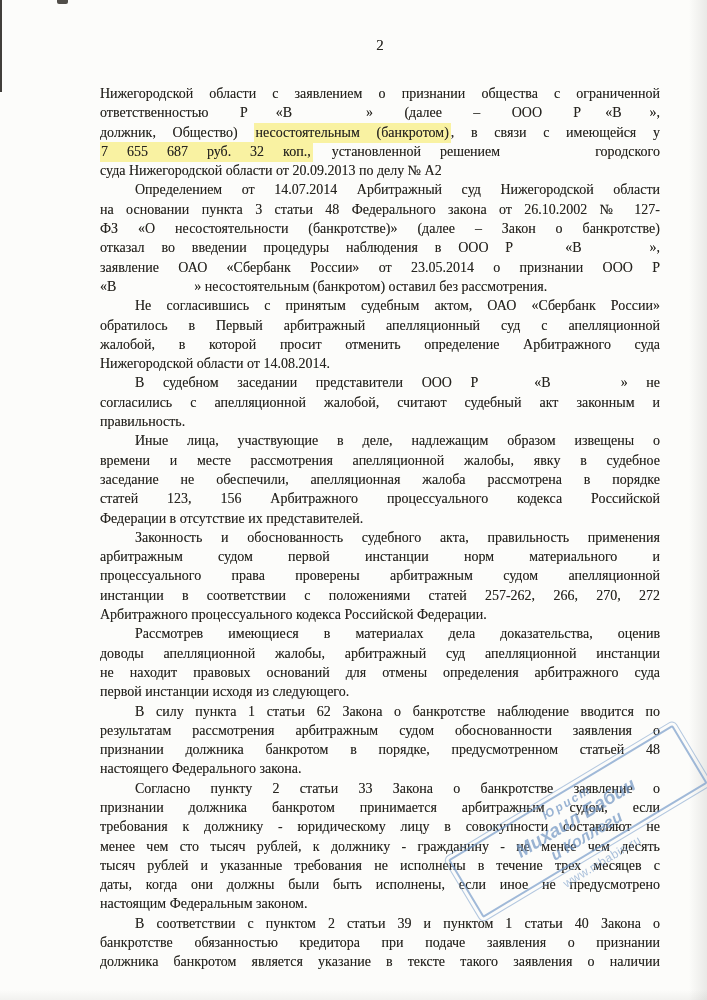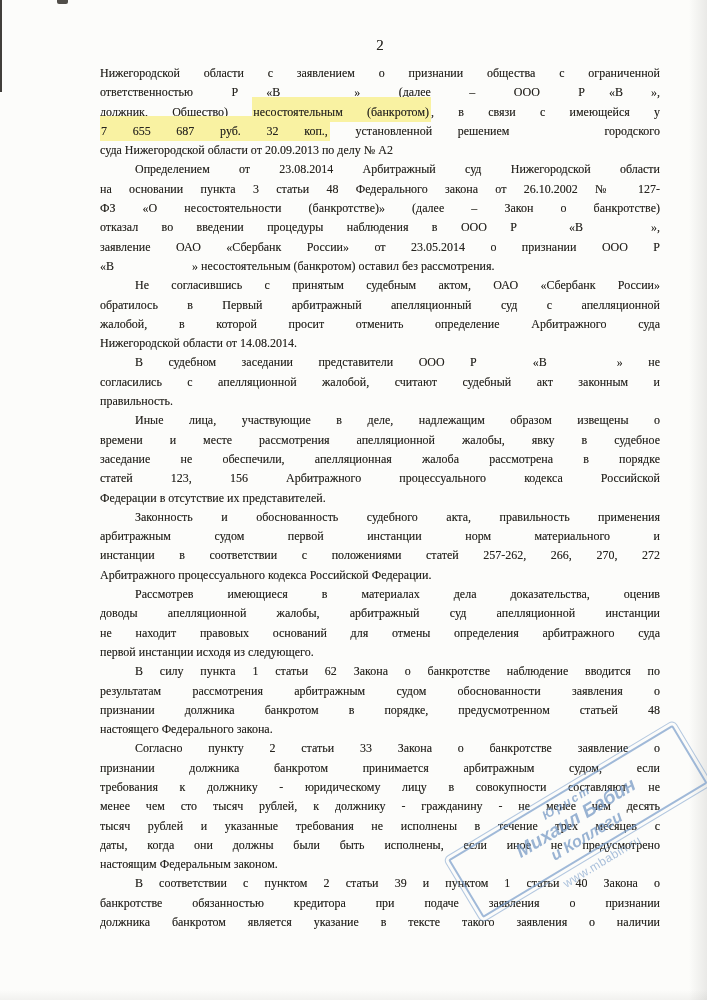--- a/index.html
+++ b/index.html
@@ -15,35 +15,35 @@
     background: #fcfcfa;
     overflow: hidden;
     color: #26241f;
     text-shadow: 0 0 0.4px rgba(45,42,38,0.45);
   }
   .pageno {
     position: absolute; top: 37px; left: 100px; width: 560px;
     text-align: center; font-size: 15px;
   }
   .textblock {
-    position: absolute; left: 100px; top: 64px; width: 560px;
-    font-size: 12px;
+    position: absolute; left: 100px; top: 84px; width: 560px;
+    font-size: 14px;
   }
   .line {
     height: 19.3px; line-height: 19.3px;
     text-align: justify;
     white-space: normal;
   }
   .line.j { text-align-last: justify; }
   .line.ind { text-indent: 35px; }
   .gap { display: inline-block; height: 2px; }
   mark {
     background: #f9f2a2;
     color: inherit;
-    padding: 8px 2px 3px 1px;
+    padding: 2px 2px 3px 1px;
   }
   
   .artifact-left-line {
     position: absolute; left: 0; top: 0; width: 2px; height: 92px;
     background: #413f3b;
   }
   .artifact-top-mark {
     position: absolute; left: 57px; top: 0; width: 11px; height: 4px;
     background: #514e49; border-radius: 0 0 2px 2px;
   }
@@ -89,40 +89,41 @@
   <div class="edge-bottom"></div>
 
   <div class="pageno">2</div>
 
   <div class="textblock" id="textblock">
       <div class="line j">Нижегородской области с заявлением о признании общества с ограниченной</div>
       <div class="line j">ответственностью Р<span class="gap" style="width: 28px;"></span>«В<span class="gap" style="width: 74px;"></span>» (далее – ООО Р<span class="gap" style="width: 24px;"></span>«В<span class="gap" style="width: 28px;"></span>»,</div>
       <div class="line j">должник, Общество) <mark>несостоятельным (банкротом)</mark>, в связи с имеющейся у</div>
       <div class="line j"><mark>7 655 687 руб. 32 коп.,</mark> установленной решением<span class="gap" style="width: 95px;"></span>городского</div>
       <div class="line">суда Нижегородской области от 20.09.2013 по делу № А2</div>
-      <div class="line j ind">Определением от 23.08.2014 Арбитражный суд Нижегородской области</div>
+      <div class="line j ind">Определением от 14.07.2014 Арбитражный суд Нижегородской области</div>
       <div class="line j">на основании пункта 3 статьи 48 Федерального закона от 26.10.2002 № 127-</div>
       <div class="line j">ФЗ «О несостоятельности (банкротстве)» (далее – Закон о банкротстве)</div>
       <div class="line j">отказал во введении процедуры наблюдения в ООО Р<span class="gap" style="width: 52px;"></span>«В<span class="gap" style="width: 68px;"></span>»,</div>
       <div class="line j">заявление ОАО «Сбербанк России» от 23.05.2014 о признании ООО Р</div>
       <div class="line">«В<span class="gap" style="width: 78px;"></span>» несостоятельным (банкротом) оставил без рассмотрения.</div>
       <div class="line j ind">Не согласившись с принятым судебным актом, ОАО «Сбербанк России»</div>
       <div class="line j">обратилось в Первый арбитражный апелляционный суд с апелляционной</div>
       <div class="line j">жалобой, в которой просит отменить определение Арбитражного суда</div>
       <div class="line">Нижегородской области от 14.08.2014.</div>
       <div class="line j ind">В судебном заседании представители ООО Р<span class="gap" style="width: 56px;"></span>«В<span class="gap" style="width: 70px;"></span>» не</div>
       <div class="line j">согласились с апелляционной жалобой, считают судебный акт законным и</div>
       <div class="line">правильность.</div>
       <div class="line j ind">Иные лица, участвующие в деле, надлежащим образом извещены о</div>
       <div class="line j">времени и месте рассмотрения апелляционной жалобы, явку в судебное</div>
       <div class="line j">заседание не обеспечили, апелляционная жалоба рассмотрена в порядке</div>
       <div class="line j">статей 123, 156 Арбитражного процессуального кодекса Российской</div>
       <div class="line">Федерации в отсутствие их представителей.</div>
       <div class="line j ind">Законность и обоснованность судебного акта, правильность применения</div>
       <div class="line j">арбитражным судом первой инстанции норм материального и</div>
+      <div class="line j">процессуального права проверены арбитражным судом апелляционной</div>
       <div class="line j">инстанции в соответствии с положениями статей 257-262, 266, 270, 272</div>
       <div class="line">Арбитражного процессуального кодекса Российской Федерации.</div>
       <div class="line j ind">Рассмотрев имеющиеся в материалах дела доказательства, оценив</div>
       <div class="line j">доводы апелляционной жалобы, арбитражный суд апелляционной инстанции</div>
       <div class="line j">не находит правовых оснований для отмены определения арбитражного суда</div>
       <div class="line">первой инстанции исходя из следующего.</div>
       <div class="line j ind">В силу пункта 1 статьи 62 Закона о банкротстве наблюдение вводится по</div>
       <div class="line j">результатам рассмотрения арбитражным судом обоснованности заявления о</div>
       <div class="line j">признании должника банкротом в порядке, предусмотренном статьей 48</div>
       <div class="line">настоящего Федерального закона.</div>

